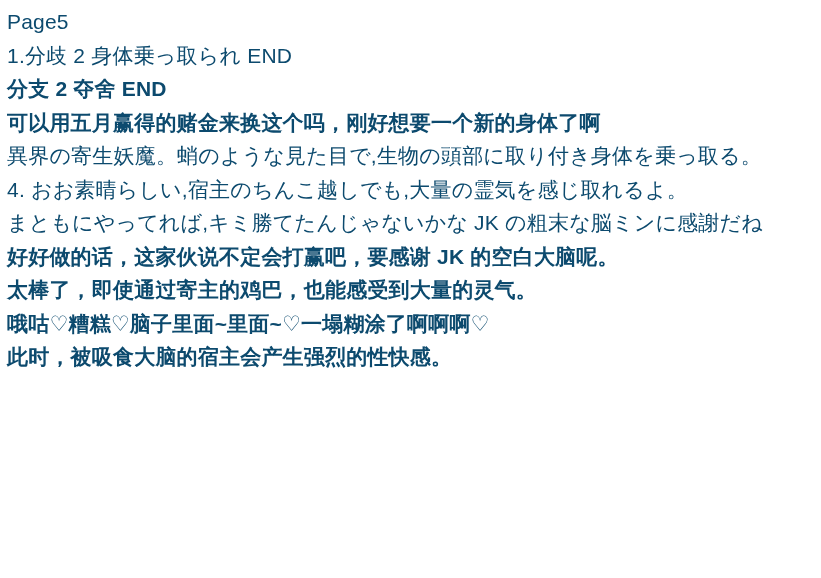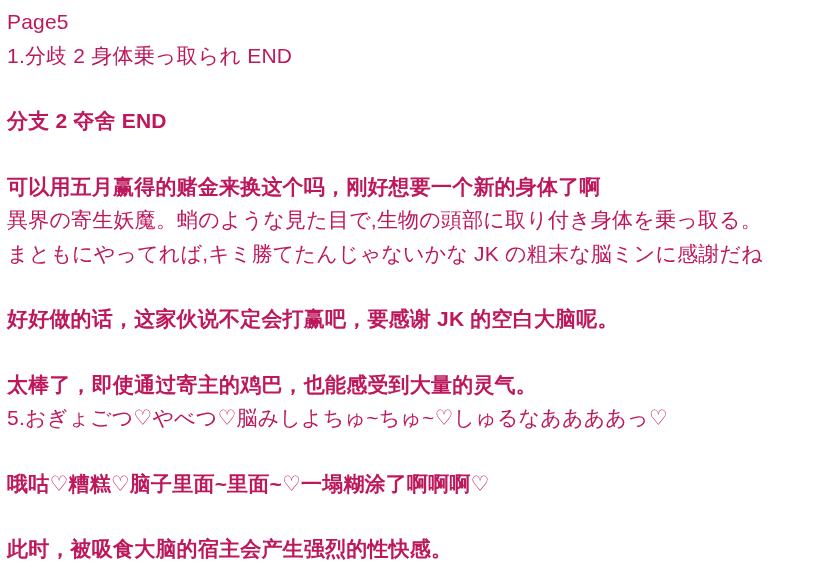--- a/index.html
+++ b/index.html
@@ -5,47 +5,46 @@
   html, body {
     margin: 0;
     padding: 0;
     background: #ffffff;
   }
   .page {
     position: relative;
     width: 821px;
     height: 578px;
     background: #ffffff;
-    color: #be185d;
+    color: #0c4a6e;
     font-family: "Liberation Sans", "DejaVu Sans", sans-serif;
     overflow: hidden;
     box-sizing: border-box;
     padding: 5px 6px 0 7px;
   }
   .doc-line {
     margin: 0;
     font-size: 21px;
     line-height: 33.5px;
     white-space: nowrap;
     font-weight: 400;
     letter-spacing: 0.2px;
   }
   .doc-line.bold {
     font-weight: 700;
-    margin-top: 32px;
   }
 </style>
 </head>
 <body>
 
 <div class="page">
   <p class="doc-line">Page5</p>
   <p class="doc-line">1.分歧 2  身体乗っ取られ END</p>
   <p class="doc-line bold">分支 2  夺舍 END</p>
   <p class="doc-line bold">可以用五月赢得的赌金来换这个吗，刚好想要一个新的身体了啊</p>
   <p class="doc-line">異界の寄生妖魔。蛸のような見た目で,生物の頭部に取り付き身体を乗っ取る。</p>
+  <p class="doc-line">4. おお素晴らしい,宿主のちんこ越しでも,大量の霊気を感じ取れるよ。</p>
   <p class="doc-line">まともにやってれば,キミ勝てたんじゃないかな JK の粗末な脳ミンに感謝だね</p>
   <p class="doc-line bold">好好做的话，这家伙说不定会打赢吧，要感谢 JK 的空白大脑呢。</p>
   <p class="doc-line bold">太棒了，即使通过寄主的鸡巴，也能感受到大量的灵气。</p>
-  <p class="doc-line">5.おぎょごつ♡やべつ♡脳みしよちゅ~ちゅ~♡しゅるなああああっ♡</p>
   <p class="doc-line bold">哦咕♡糟糕♡脑子里面~里面~♡一塌糊涂了啊啊啊♡</p>
   <p class="doc-line bold">此时，被吸食大脑的宿主会产生强烈的性快感。</p>
 </div>
 
 </body></html>

